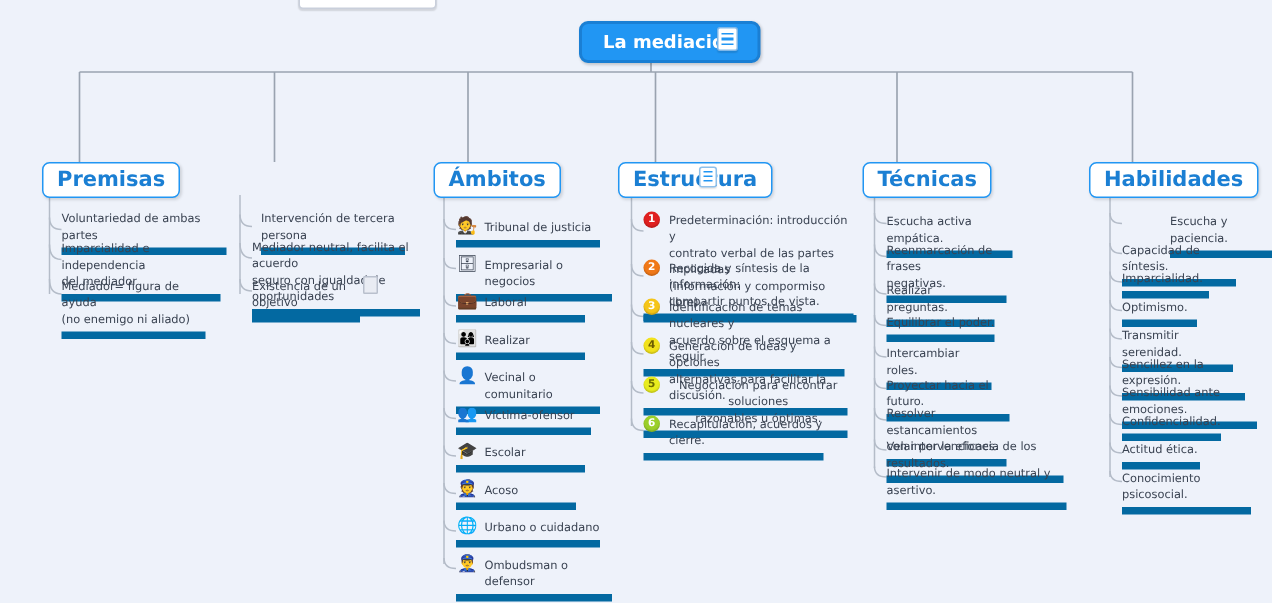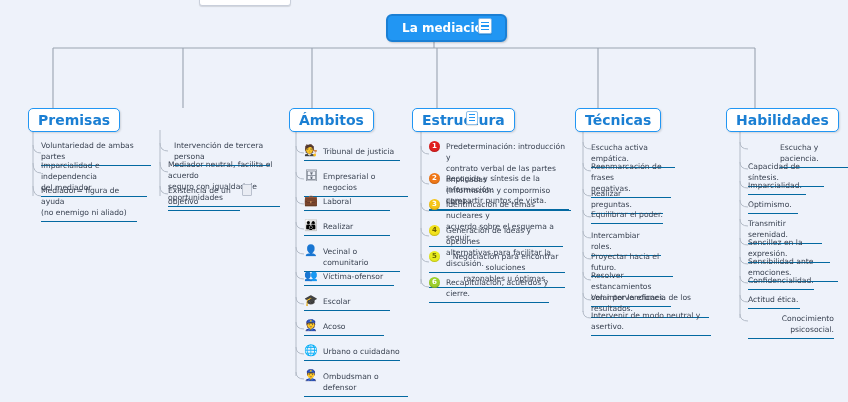--- a/index.html
+++ b/index.html
@@ -51,21 +51,21 @@
     border-radius:2px;box-shadow:0 1px 1px rgba(0,0,0,.1);
   }
   .title-note i{display:block;height:1.3px;background:#2196f3;margin:1.6px 1.6px 0 1.6px;}
   .title-note i:first-child{margin-top:2px;}
 
   
   .leaf{
     position:absolute;
     font-size:7.6px;color:#3a4352;line-height:1.45;
     padding:0 0 3px 0;
-    border-bottom:1px solid #0369a1;
+    border-bottom:5px solid #0369a1;
     white-space:pre-line;
     box-sizing:border-box;
   }
   .leaf.with-icon{padding-left:19px;}
   .leaf.with-num{padding-left:17px;}
   .leaf .ico{
     position:absolute;left:0;top:-1px;font-size:11px;line-height:1;
     width:15px;text-align:center;
   }
   .leaf .num{
@@ -226,15 +226,15 @@
   <div class="branch-title" style="left:726px;top:108px;">Habilidades</div>
   <div class="leaf" style="left:780px;top:142px;width:74px;">Escucha y paciencia.</div>
   <div class="leaf" style="left:748px;top:161px;width:76px;">Capacidad de síntesis.</div>
   <div class="leaf" style="left:748px;top:180px;width:58px;">Imparcialidad.</div>
   <div class="leaf" style="left:748px;top:199px;width:50px;">Optimismo.</div>
   <div class="leaf" style="left:748px;top:218px;width:74px;">Transmitir serenidad.</div>
   <div class="leaf" style="left:748px;top:237px;width:82px;">Sencillez en la expresión.</div>
   <div class="leaf" style="left:748px;top:256px;width:90px;">Sensibilidad ante emociones.</div>
   <div class="leaf" style="left:748px;top:275px;width:66px;">Confidencialidad.</div>
   <div class="leaf" style="left:748px;top:294px;width:52px;">Actitud ética.</div>
-  <div class="leaf" style="left:748px;top:313px;width:86px;text-align:right;">Conocimiento psicosocial.</div>
+  <div class="leaf" style="left:748px;top:313px;width:86px;">Conocimiento psicosocial.</div>
 
 </div>
 
 </body></html>

